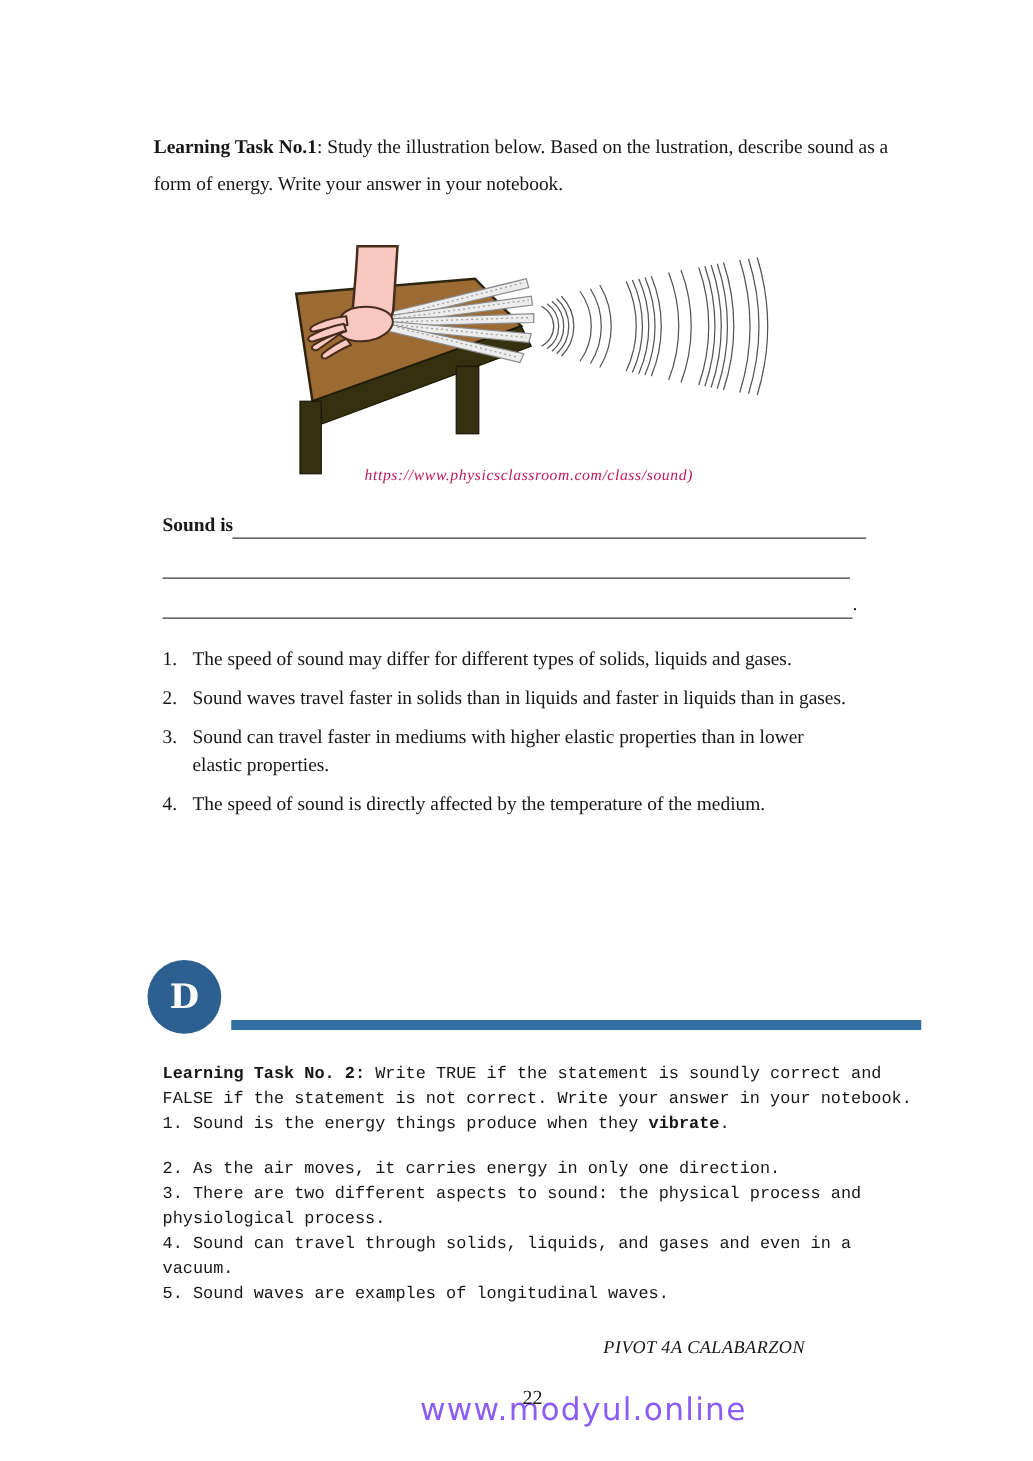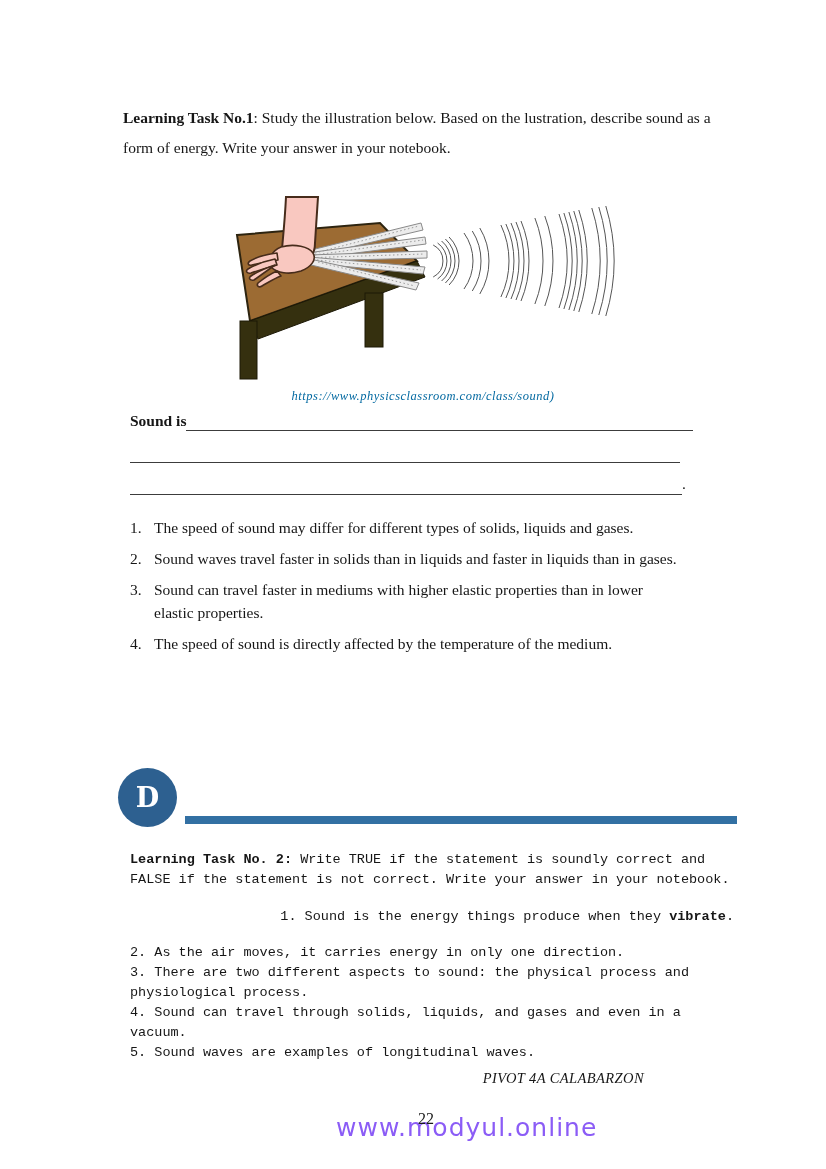--- a/index.html
+++ b/index.html
@@ -15,22 +15,22 @@
   .task1 {
     position:absolute; left:123px; top:103px; width:612px;
     font-size:15.5px; line-height:30px;
   }
   .bold { font-weight:bold; }
   
   .illustration {
     position:absolute; left:225px; top:193px; width:396px; height:192px;
   }
   .caption {
-    position:absolute; left:225px; top:389px; width:396px;
-    text-align:center; font-style:italic; font-size:12.5px; color:#0369a1;
+    position:absolute; left:225px; top:373px; width:396px;
+    text-align:center; font-style:italic; font-size:12.5px; color:#be185d;
     letter-spacing:0.5px;
   }
   
   .fillin { position:absolute; left:130px; top:412px; width:563px; }
   .fillin-row { display:flex; align-items:flex-start; height:32px; }
   .fillin-label { font-weight:bold; font-size:15.5px; line-height:18px; }
   .answer-line { flex:1; border-bottom:1.4px solid #3c3c3c; height:18px; }
   .fillin-row.r2 .answer-line { flex:none; width:550px; }
   .fillin-row.r3 .answer-line { flex:none; width:552px; }
   .end-period { font-size:15.5px; line-height:16px; }
@@ -54,21 +54,21 @@
     position:absolute; left:67px; top:48px; width:552px; height:8px;
     background:#3270a3;
   }
   
   .task2 {
     position:absolute; left:130px; top:850px; width:604px;
     font-size:13.5px; line-height:20px;
   }
   .task2 p { margin:0;font-family:Liberation Mono, monospace; }
   .statement { margin-top:13px; }
-  .statement.first { margin-top:17px;text-align:right; }
+  .statement.first { margin-top:0; }
   .statement.nogap { margin-top:16px; }
   
   .brand {
     position:absolute; right:94px; top:1070px;
     font-style:italic; font-size:14.5px; letter-spacing:0.4px;
   }
   .watermark {
     position:absolute; left:336px; top:1113px;
     font-family:"DejaVu Sans","Liberation Sans",sans-serif;
     font-size:25px; color:#8b5cf6; letter-spacing:1px; z-index:1;

